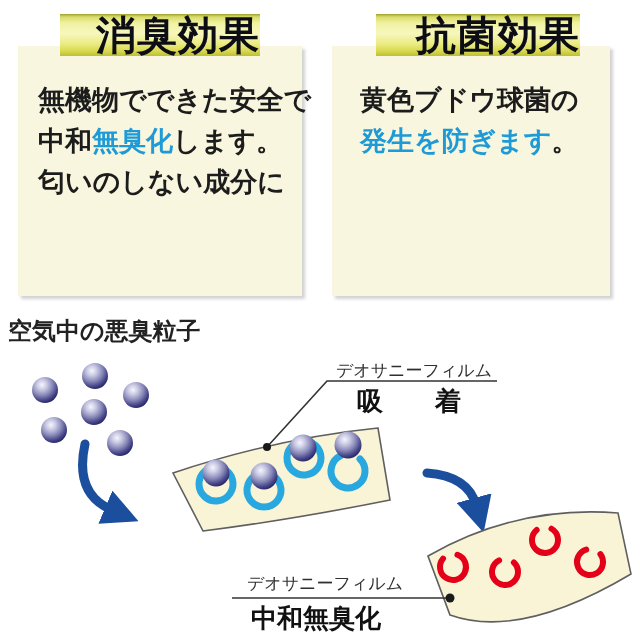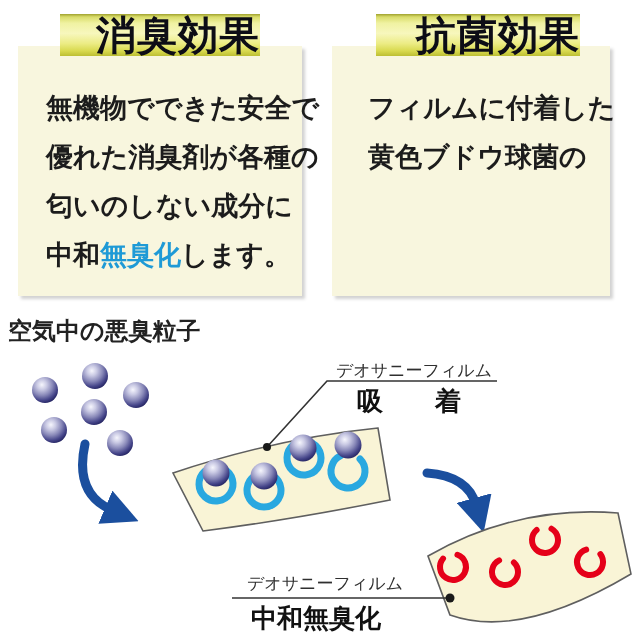--- a/index.html
+++ b/index.html
@@ -27,21 +27,21 @@
   .band-title{
     font-size:40px;font-weight:bold;color:var(--band_text);
     letter-spacing:1px;line-height:1;
   }
   .panel-text{
     position:absolute;z-index:1;font-size:27px;font-weight:bold;
     line-height:41px;color:var(--text_dark);white-space:nowrap;
   }
   .text-left{left:38px;top:80px;}
   .text-right{left:360px;top:80px;}
-  .line{margin:8px;font-family:Liberation Serif, serif;}
+  .line{margin:0;font-family:Liberation Serif, serif;}
   .seg-blue{color:var(--text_blue);}
   .seg-dark{color:var(--text_dark);}
   
   .diagram{position:absolute;left:0;top:300px;width:640px;height:340px;}
   .arrow{stroke:var(--arrow_blue);stroke-width:9;fill:none;stroke-linecap:round;}
   .arrow-fill{fill:var(--arrow_blue);}
   .cup{stroke:var(--cup_blue);stroke-width:7;fill:none;stroke-linecap:round;}
   .redcup{stroke:var(--cup_red);stroke-width:6;fill:none;stroke-linecap:round;}
   .film{fill:var(--film_fill);stroke:var(--film_stroke);stroke-width:1.6;}
   .ball{fill:url(#ballGrad);}
@@ -56,34 +56,33 @@
 
 <div class="stage">
 
   <section>
     <div class="panel-box box-left"></div>
     <div class="band band-left">
       <span class="band-title">消臭効果</span>
     </div>
     <div class="panel-text text-left">
       <p class="line"><span class="seg seg-dark">無機物でできた安全で</span></p>
-      <p class="line"><span class="seg seg-dark">優れた消臭剤が各種の</span></p>
+      <p class="line"><span class="seg seg-dark">中和</span><span class="seg seg-blue">無臭化</span><span class="seg seg-dark">します。</span></p>
       <p class="line"><span class="seg seg-dark">匂いのしない成分に</span></p>
-      <p class="line"><span class="seg seg-dark">中和</span><span class="seg seg-blue">無臭化</span><span class="seg seg-dark">します。</span></p>
     </div>
   </section>
 
   <section>
     <div class="panel-box box-right"></div>
     <div class="band band-right">
       <span class="band-title">抗菌効果</span>
     </div>
     <div class="panel-text text-right">
-      <p class="line"><span class="seg seg-dark">フィルムに付着した</span></p>
       <p class="line"><span class="seg seg-dark">黄色ブドウ球菌の</span></p>
+      <p class="line"><span class="seg seg-blue">発生を防ぎます</span><span class="seg seg-dark">。</span></p>
     </div>
   </section>
 
   <svg class="diagram" viewBox="0 300 640 340">
     <defs>
       <radialGradient id="ballGrad" cx="38%" cy="30%" r="75%">
         <stop offset="0%" stop-color="#f6f6fd"></stop>
         <stop offset="25%" stop-color="#cacae4"></stop>
         <stop offset="55%" stop-color="#8888b8"></stop>
         <stop offset="80%" stop-color="#46468a"></stop>

